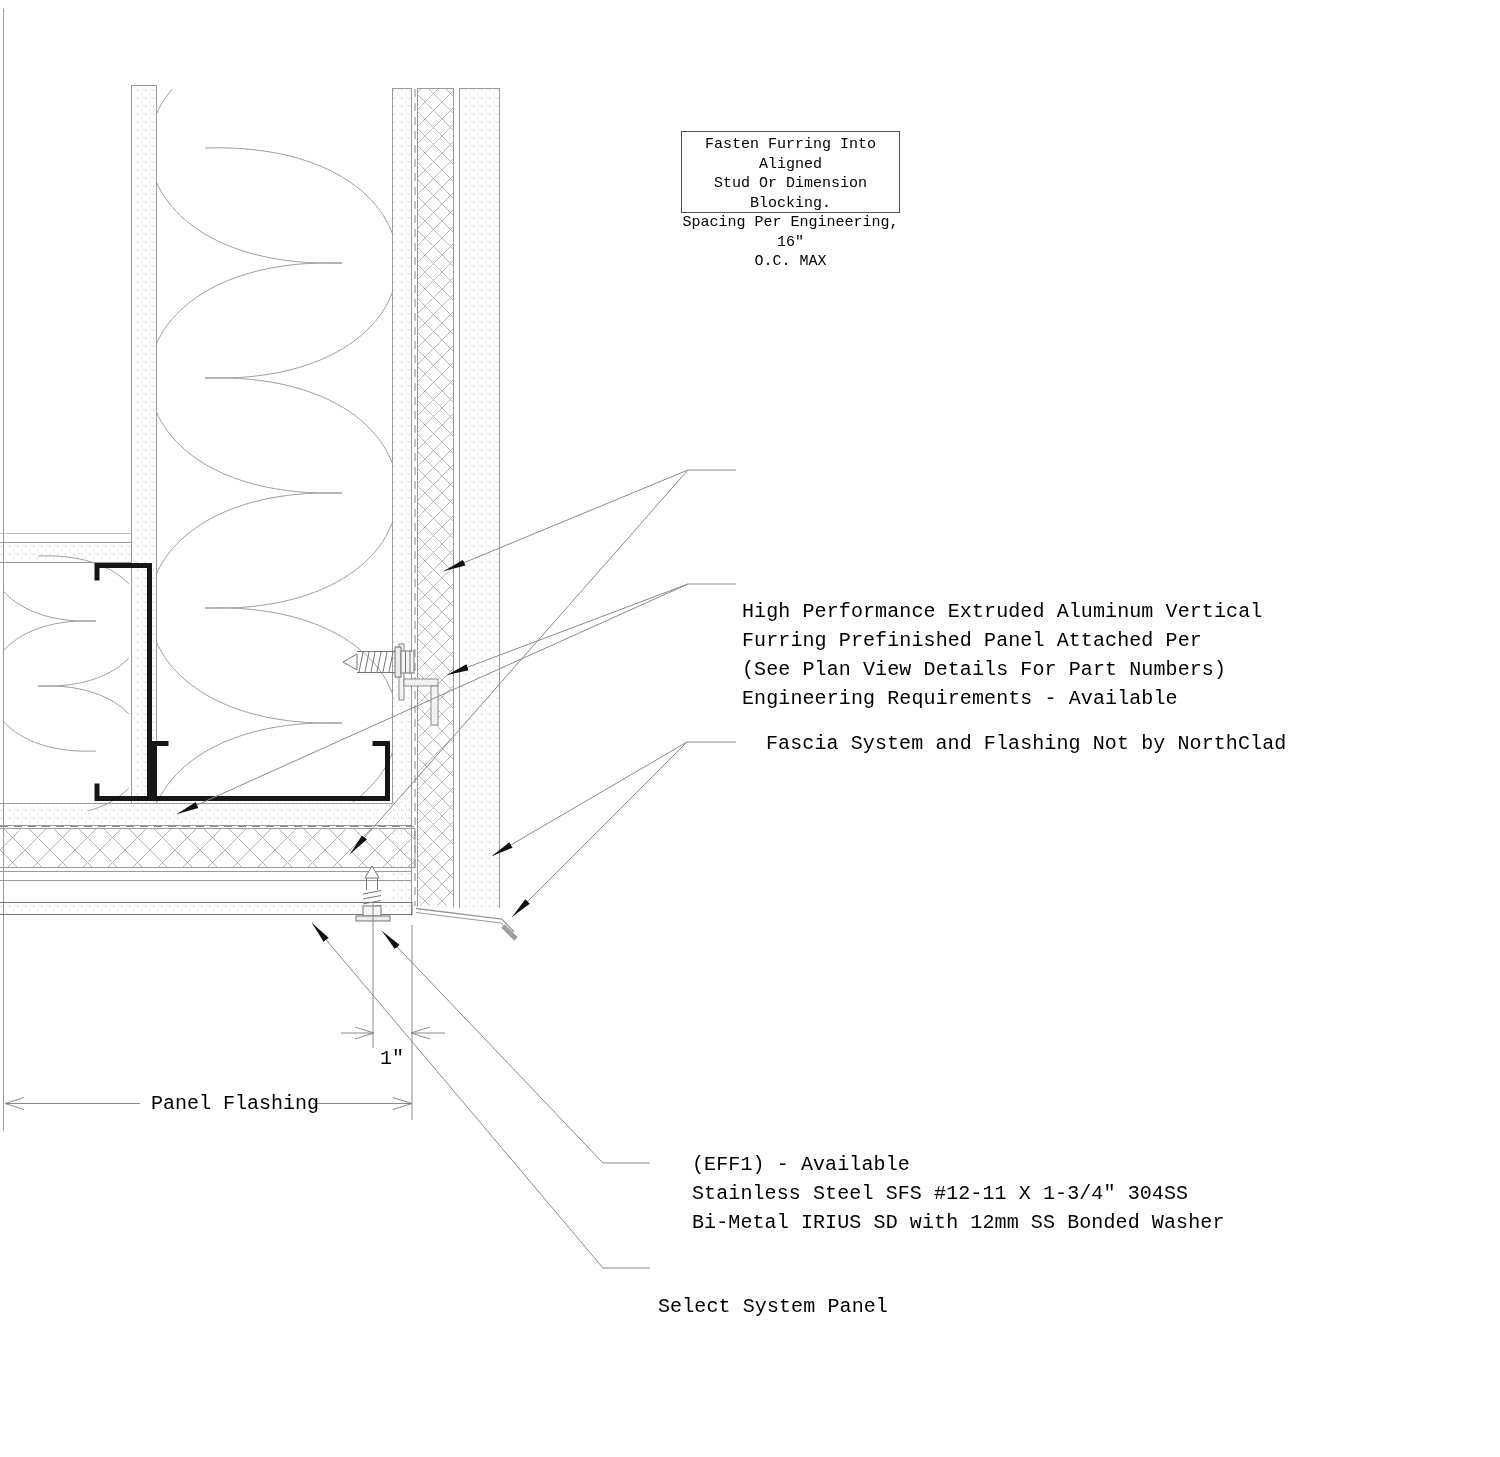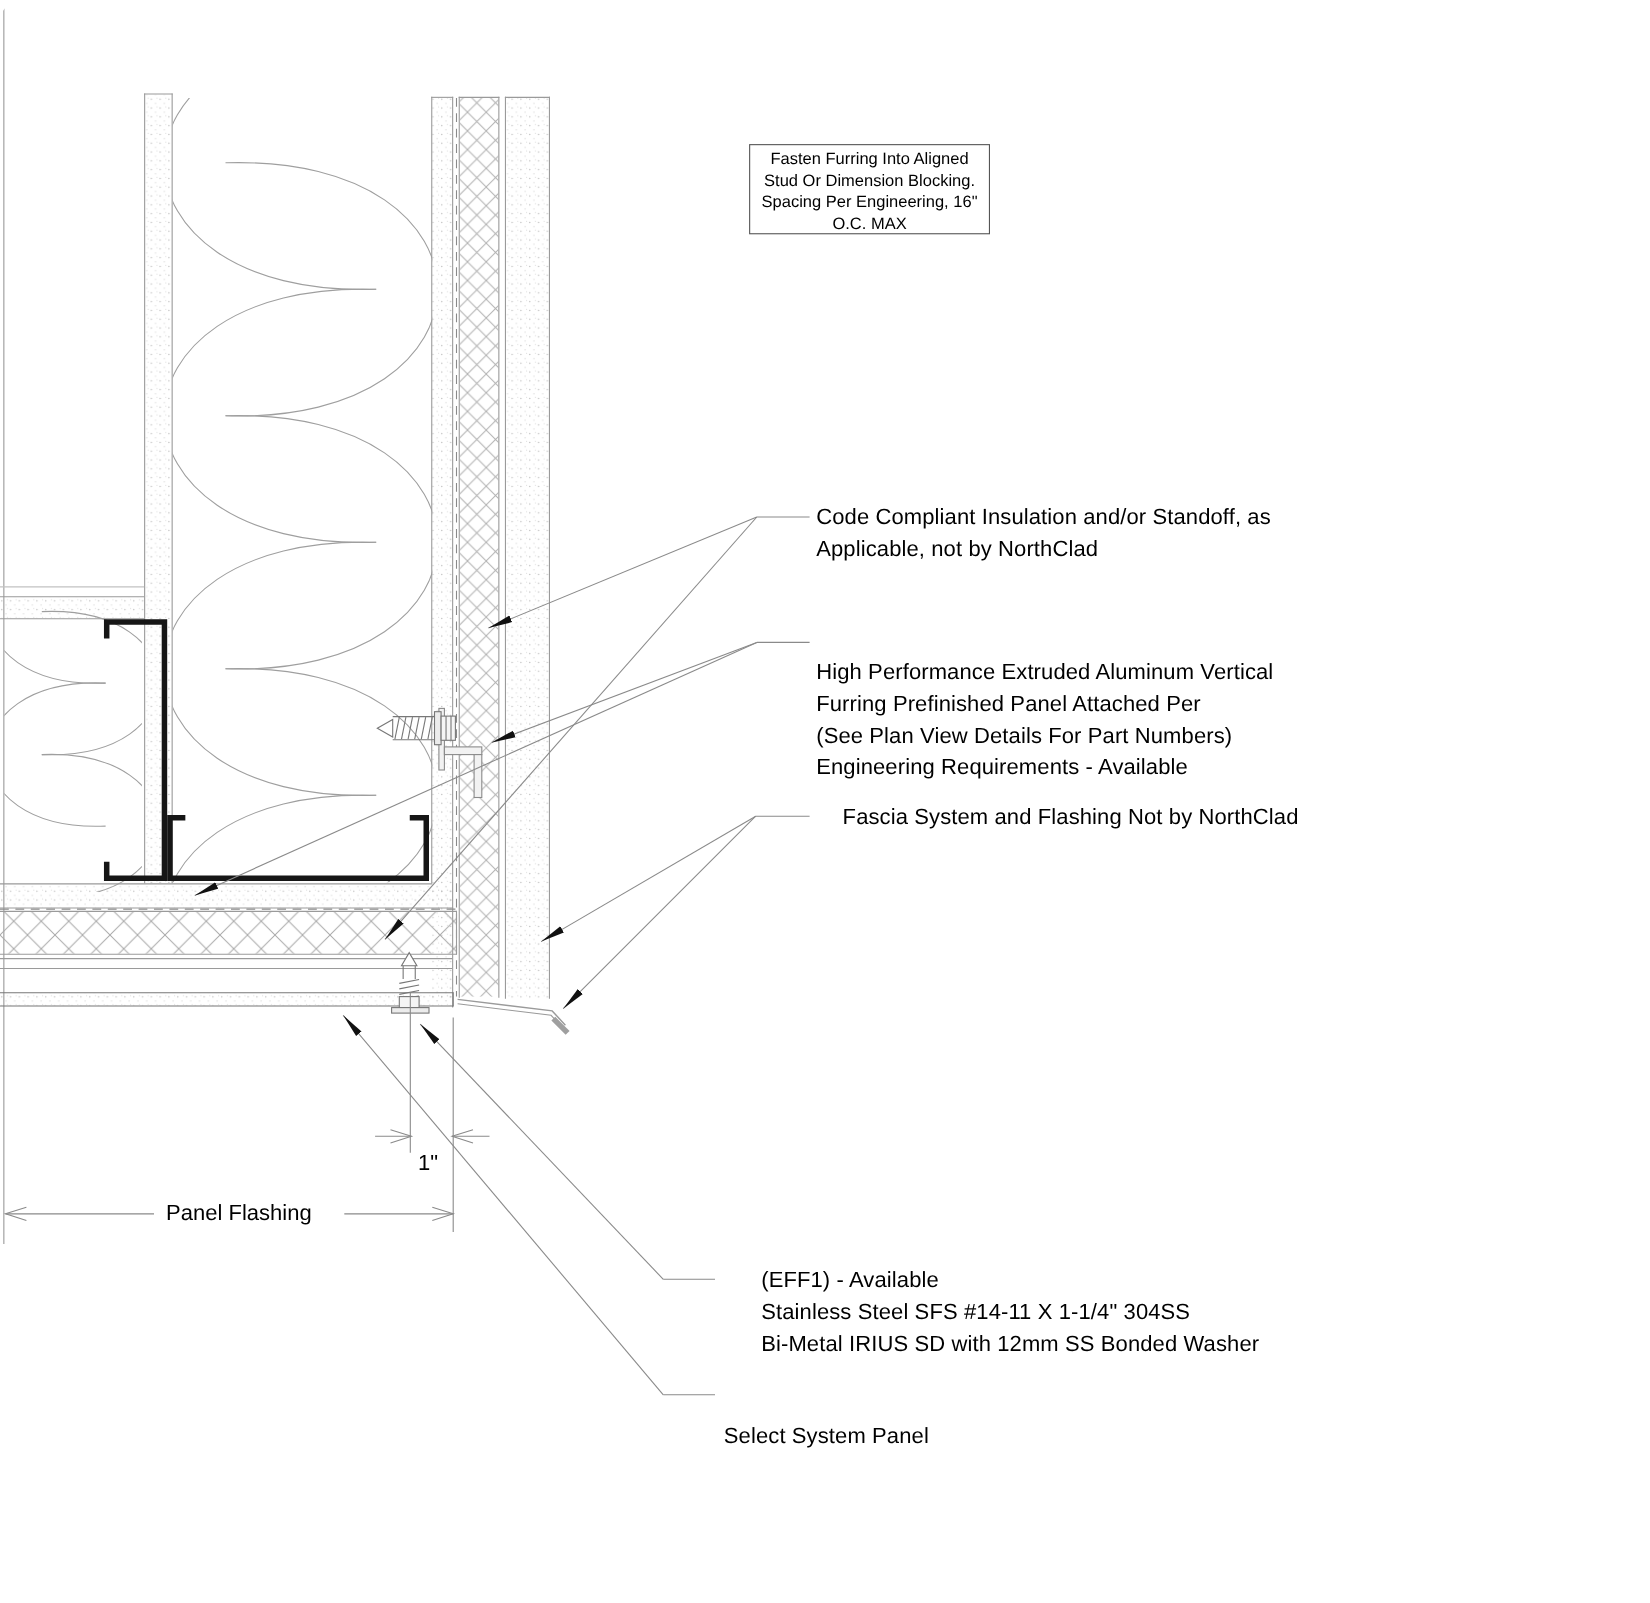--- a/index.html
+++ b/index.html
@@ -1,18 +1,18 @@
 <!DOCTYPE html>
 <html><head>
 <meta charset="utf-8">
 <style>
   html,body{margin:0;padding:0;background:#fff;}
   #canvas{
     position:relative;width:1500px;height:1457px;background:#ffffff;
-    font-family:Liberation Sans, sans-serif;color:#000;overflow:hidden;border-radius:20px;
+    font-family:Liberation Mono, monospace;color:#000;overflow:hidden;border-radius:20px;
   }
   #linework{position:absolute;left:0;top:0;width:1500px;height:1457px;}
   .callout{
     position:absolute;font-size:20px;line-height:29px;color:#000;
     white-space:nowrap;letter-spacing:0.1px;
   }
   .note-box{
     position:absolute;left:681px;top:131px;width:219px;height:82px;
     border:1.5px solid #555;box-sizing:border-box;text-align:center;
     font-size:15px;line-height:19.5px;padding-top:3px;background:#fff;
@@ -210,39 +210,35 @@
     </g>
   </svg>
 
   <div class="note-box">
     <div>Fasten Furring Into Aligned</div>
     <div>Stud Or Dimension Blocking.</div>
     <div>Spacing Per Engineering, 16"</div>
     <div>O.C. MAX</div>
   </div>
 
-  <div class="callout" style="left:742px;top:456px;">
-    <div>Code Compliant Insulation and/or Standoff, as</div>
-    <div>Applicable, not by NorthClad</div>
-  </div>
 
   <div class="callout" style="left:742px;top:570px;margin-top:27px;">
     <div>High Performance Extruded Aluminum Vertical</div>
     <div>Furring Prefinished Panel Attached Per</div>
     <div>(See Plan View Details For Part Numbers)</div>
     <div>Engineering Requirements - Available</div>
   </div>
 
   <div class="callout" style="left:742px;top:729px;margin-left:24px;">
     <div>Fascia System and Flashing Not by NorthClad</div>
   </div>
 
   <div class="callout" style="left:692px;top:1150px;">
     <div>(EFF1) - Available</div>
-    <div>Stainless Steel SFS #14-11 X 1-1/4" 304SS</div>
+    <div>Stainless Steel SFS #12-11 X 1-3/4" 304SS</div>
     <div>Bi-Metal IRIUS SD with 12mm SS Bonded Washer</div>
   </div>
 
   <div class="callout" style="left:658px;top:1256px;margin-top:36px;">
     <div>Select System Panel</div>
   </div>
 
   <div class="dim-label" style="left:380px;top:1047px;">1"</div>
   <div class="dim-label" style="left:151px;top:1092px;">Panel Flashing</div>
 

